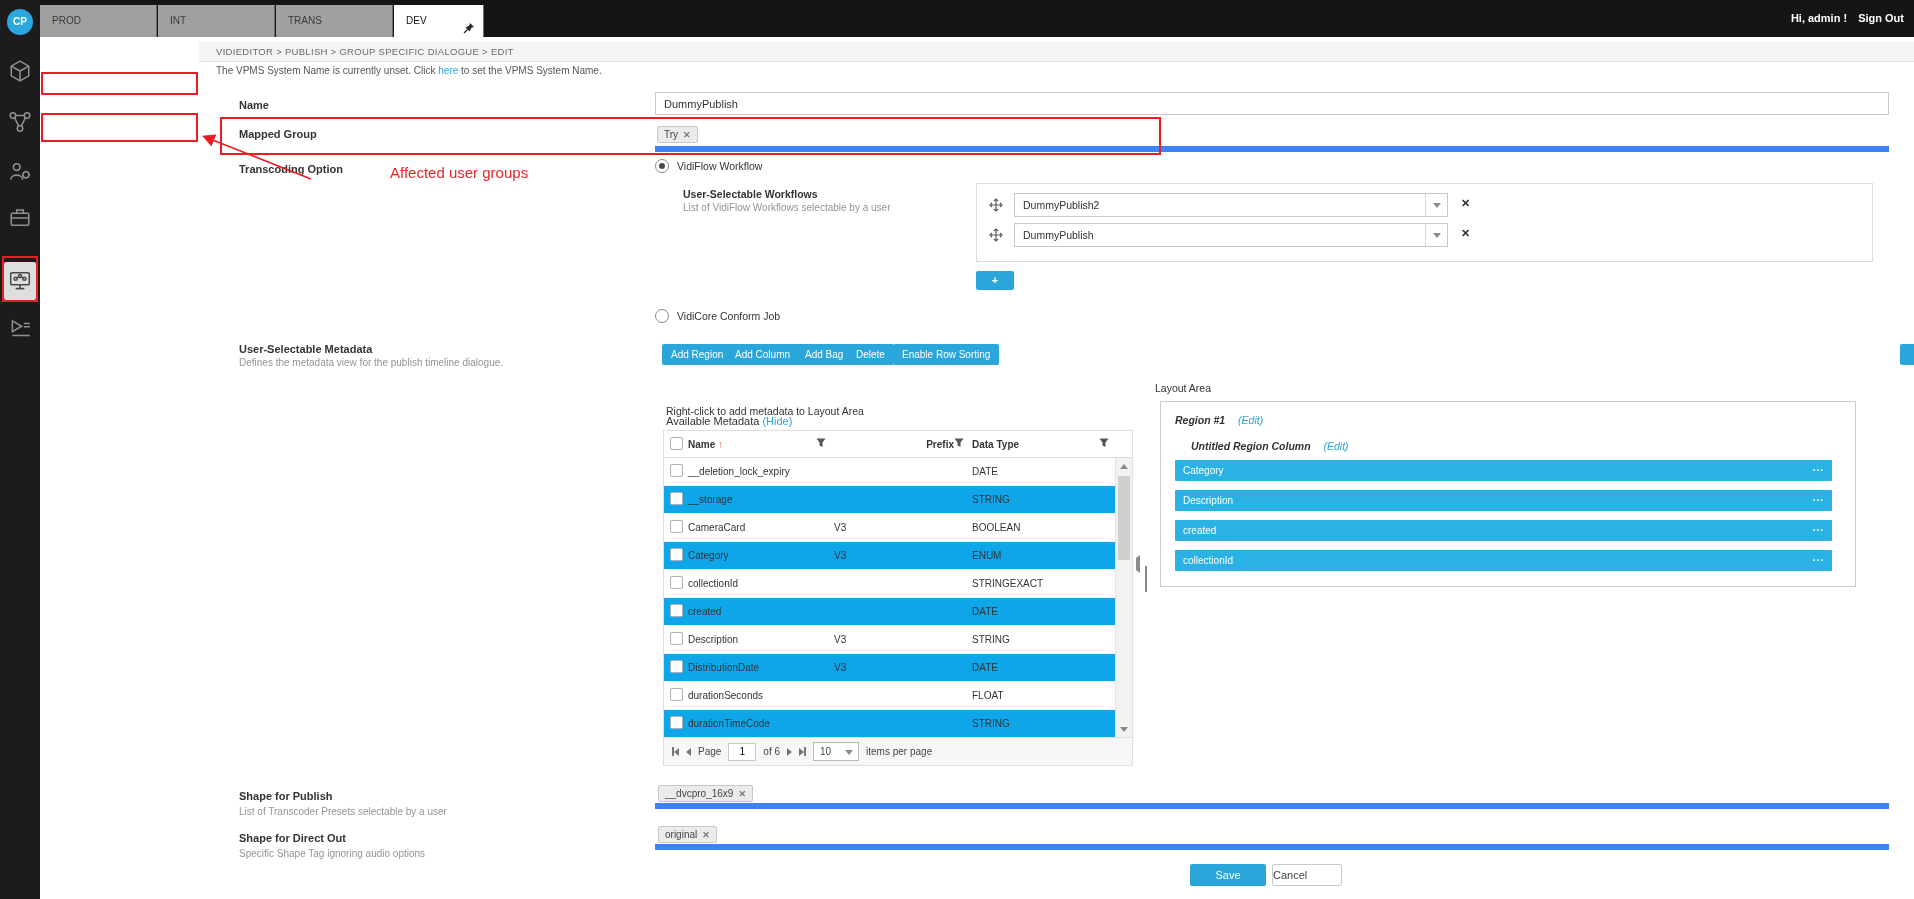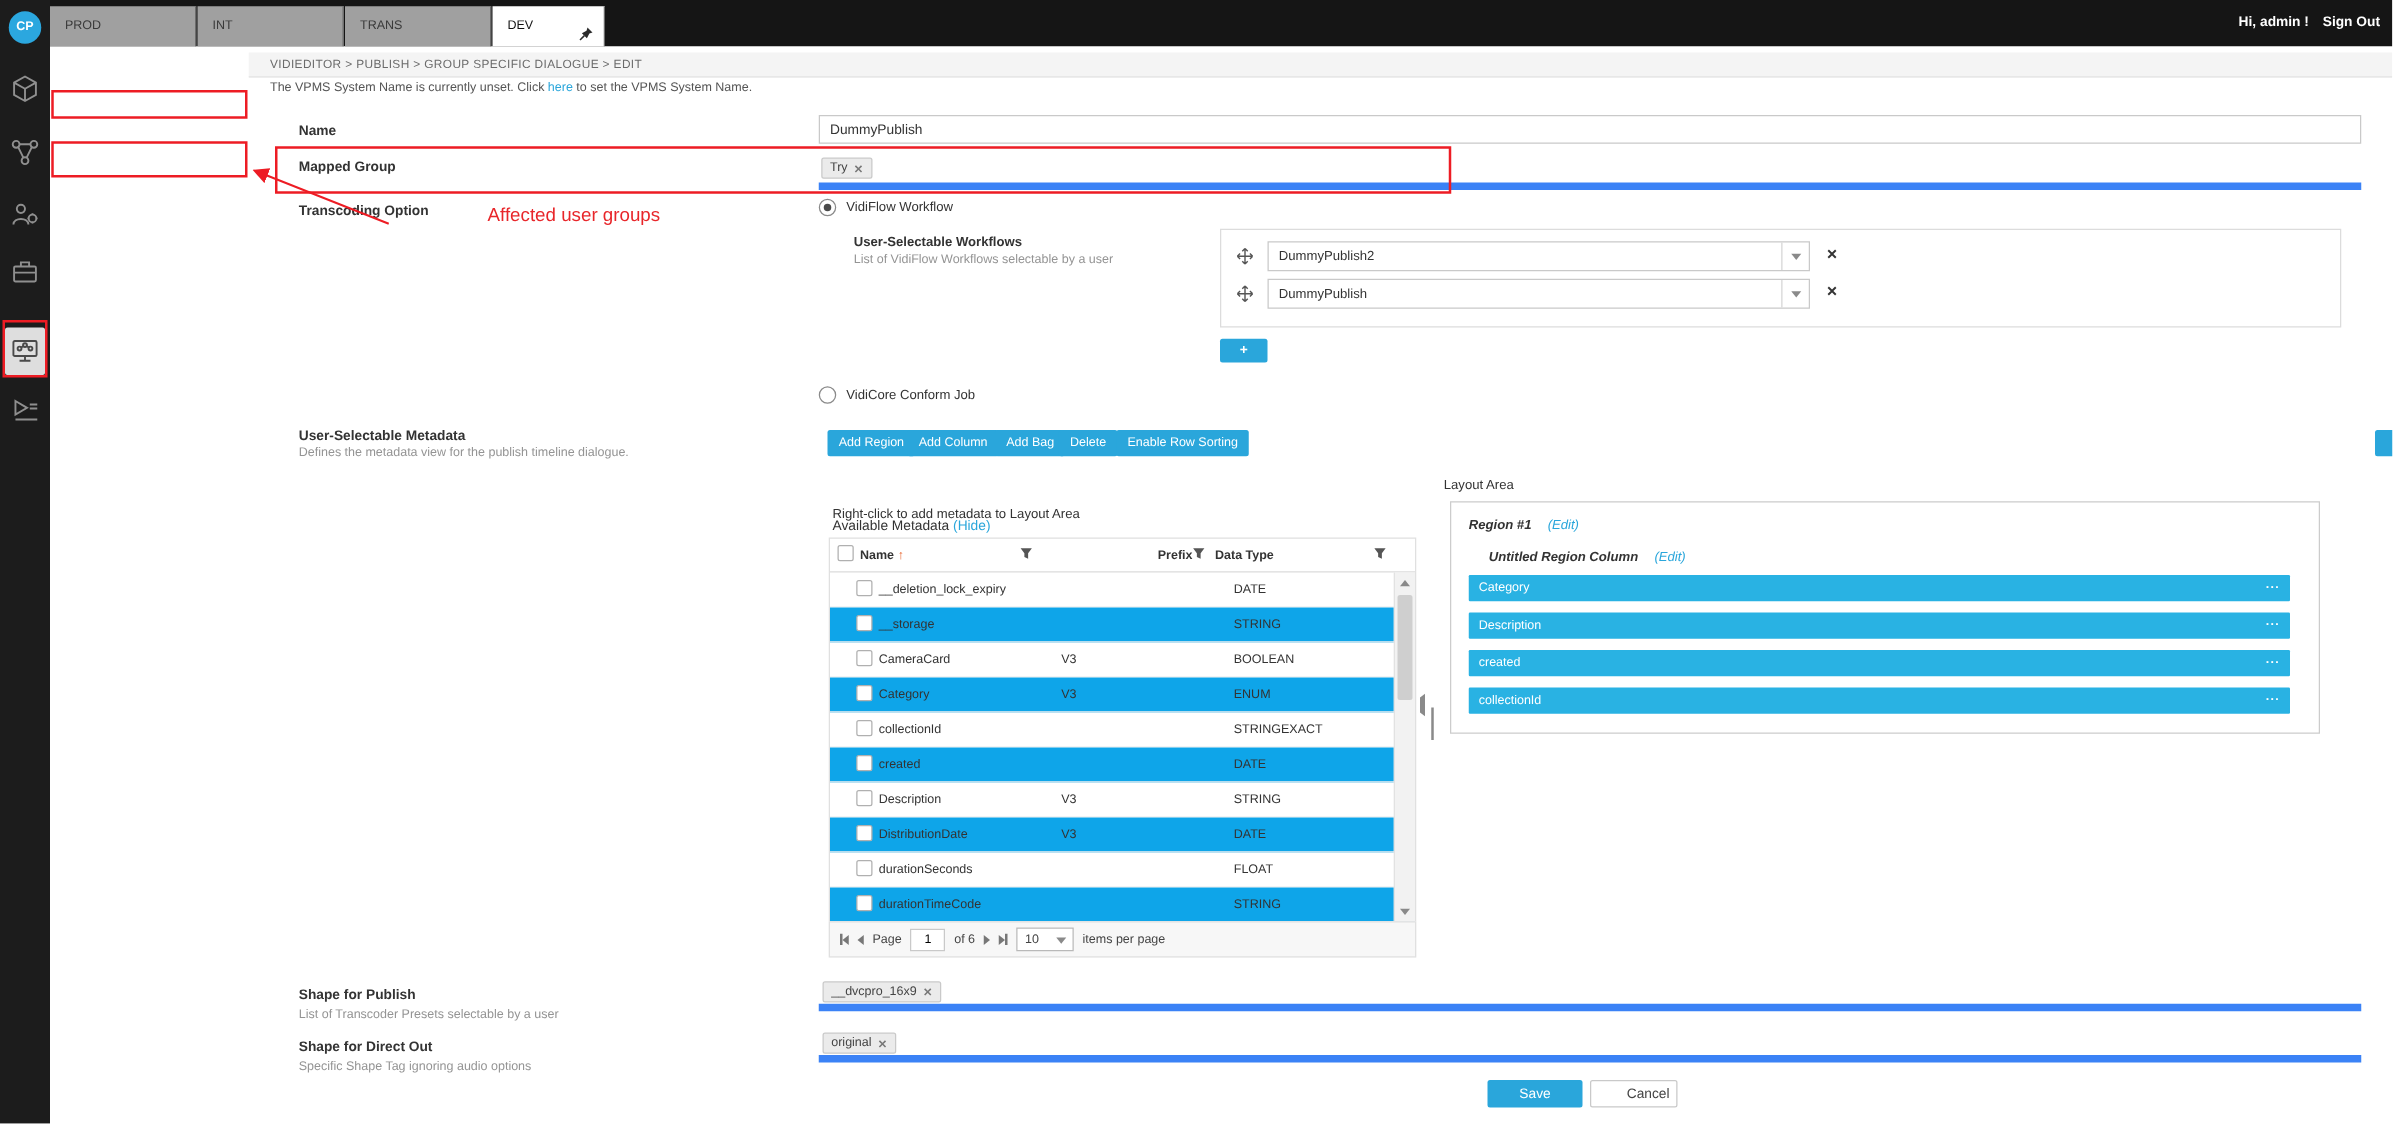--- a/index.html
+++ b/index.html
@@ -51,21 +51,21 @@
   .wf-select .caretbox { position:absolute; right:0; top:0; width:22px; height:22px; border-left:1px solid #d5d5d5; display:flex; align-items:center; justify-content:center; }
   .drag { position:absolute; left:12px; width:14px; height:14px; }
   .wf-x { position:absolute; left:484px; font-size:11px; font-weight:bold; color:#333; cursor:pointer; }
 
   .cbtn { position:absolute; top:344px; height:21px; line-height:21px; background:#2aa6db; color:#fff; font-size:10px; border-radius:2px; text-align:center; padding:0 9px; cursor:pointer; }
   .plusbtn { position:absolute; left:976px; top:271px; width:38px; height:19px; line-height:19px; background:#2aa6db; color:#fff; border-radius:2px; text-align:center; font-weight:bold; cursor:pointer; }
 
   
   .mtable { position:absolute; left:663px; top:430px; width:470px; height:307px; border:1px solid #e0e0e0; background:#fff; }
   .thead { display:flex; height:27px; align-items:center; border-bottom:1px solid #dcdcdc; font-weight:bold; font-size:10px; }
-  .trow { display:flex; height:28px; align-items:center; border-bottom:1px solid #f0f0f0; font-size:10px; color:#333;justify-content:flex-end; }
+  .trow { display:flex; height:28px; align-items:center; border-bottom:1px solid #f0f0f0; font-size:10px; color:#333; }
   .trow.alt { background:#0ea5e9; }
   .c-cb { width:24px; padding-left:6px; }
   .c-name { width:146px; display:flex; align-items:center; justify-content:space-between; padding-right:8px; }
   .c-prefix { width:138px; display:flex; align-items:center; justify-content:flex-end; padding-right:8px; }
   .c-type { width:145px; display:flex; align-items:center; justify-content:space-between; padding-right:8px; }
   .trow .c-name, .trow .c-prefix, .trow .c-type { justify-content:flex-start; }
   .cb { display:inline-block; width:13px; height:13px; border:1px solid #b0b0b0; border-radius:2px; background:#fff; cursor:pointer; }
   .sort { color:#e8642d; font-weight:bold; font-size:10px; margin-left:3px; }
   .hcell-left { display:flex; align-items:center; }
 
@@ -88,21 +88,21 @@
 
   
   .la-panel { position:absolute; left:1160px; top:401px; width:696px; height:186px; border:1px solid #cccccc; background:#fff; }
   .la-line { position:absolute; font-style:italic; font-size:10.5px; color:#333; font-weight:bold; }
   .la-line .link { font-weight:normal; font-style:italic;margin-left:10px; }
   .la-bar { position:absolute; left:14px; width:657px; height:21px; background:#29b2e3; color:#fff; font-size:10px; line-height:21px; padding-left:8px; border-radius:1px; cursor:pointer; }
   .la-bar .dots { position:absolute; right:8px; top:-3px; font-weight:bold; letter-spacing:1px; cursor:pointer; }
 
   
   .savebtn { position:absolute; left:1190px; top:864px; width:76px; height:22px; line-height:22px; background:#2aa6db; color:#fff; text-align:center; border-radius:2px; font-size:11px; cursor:pointer; }
-  .cancelbtn { position:absolute; left:1272px; top:864px; width:70px; height:22px; line-height:20px; background:#fff; border:1px solid #c9c9c9; color:#444; text-align:center; border-radius:2px; font-size:11px; cursor:pointer;padding-left:23px; }
+  .cancelbtn { position:absolute; left:1272px; top:864px; width:70px; height:22px; line-height:20px; background:#fff; border:1px solid #c9c9c9; color:#444; text-align:left; border-radius:2px; font-size:11px; cursor:pointer; }
 
   
   .redbox { position:absolute; border:2px solid #ed1c24; z-index:20; pointer-events:none; }
   .redtext { position:absolute; color:#e8262a; font-size:15px; z-index:20; }
   .arrow-svg { position:absolute; z-index:21; pointer-events:none; }
 
   .splitter-bar { position:absolute; left:1145px; top:566px; width:2px; height:26px; background:#8a8a8a; }
   .splitter-tri { position:absolute; left:1136px; top:558px; }
 </style>
 </head>

